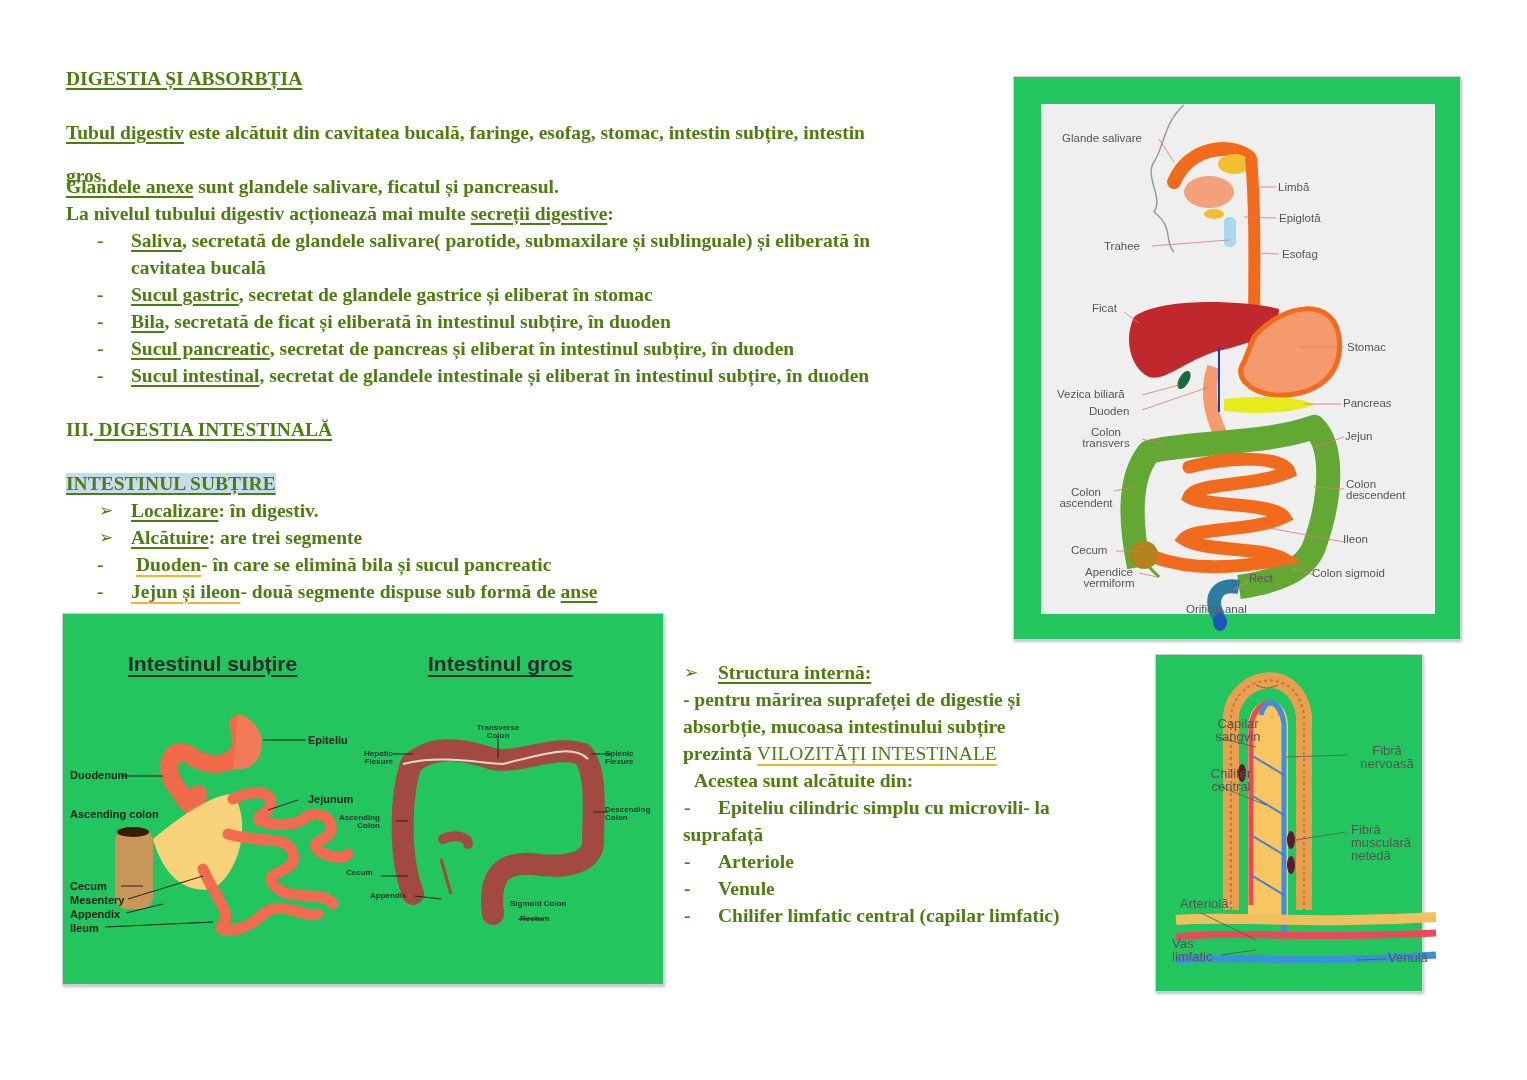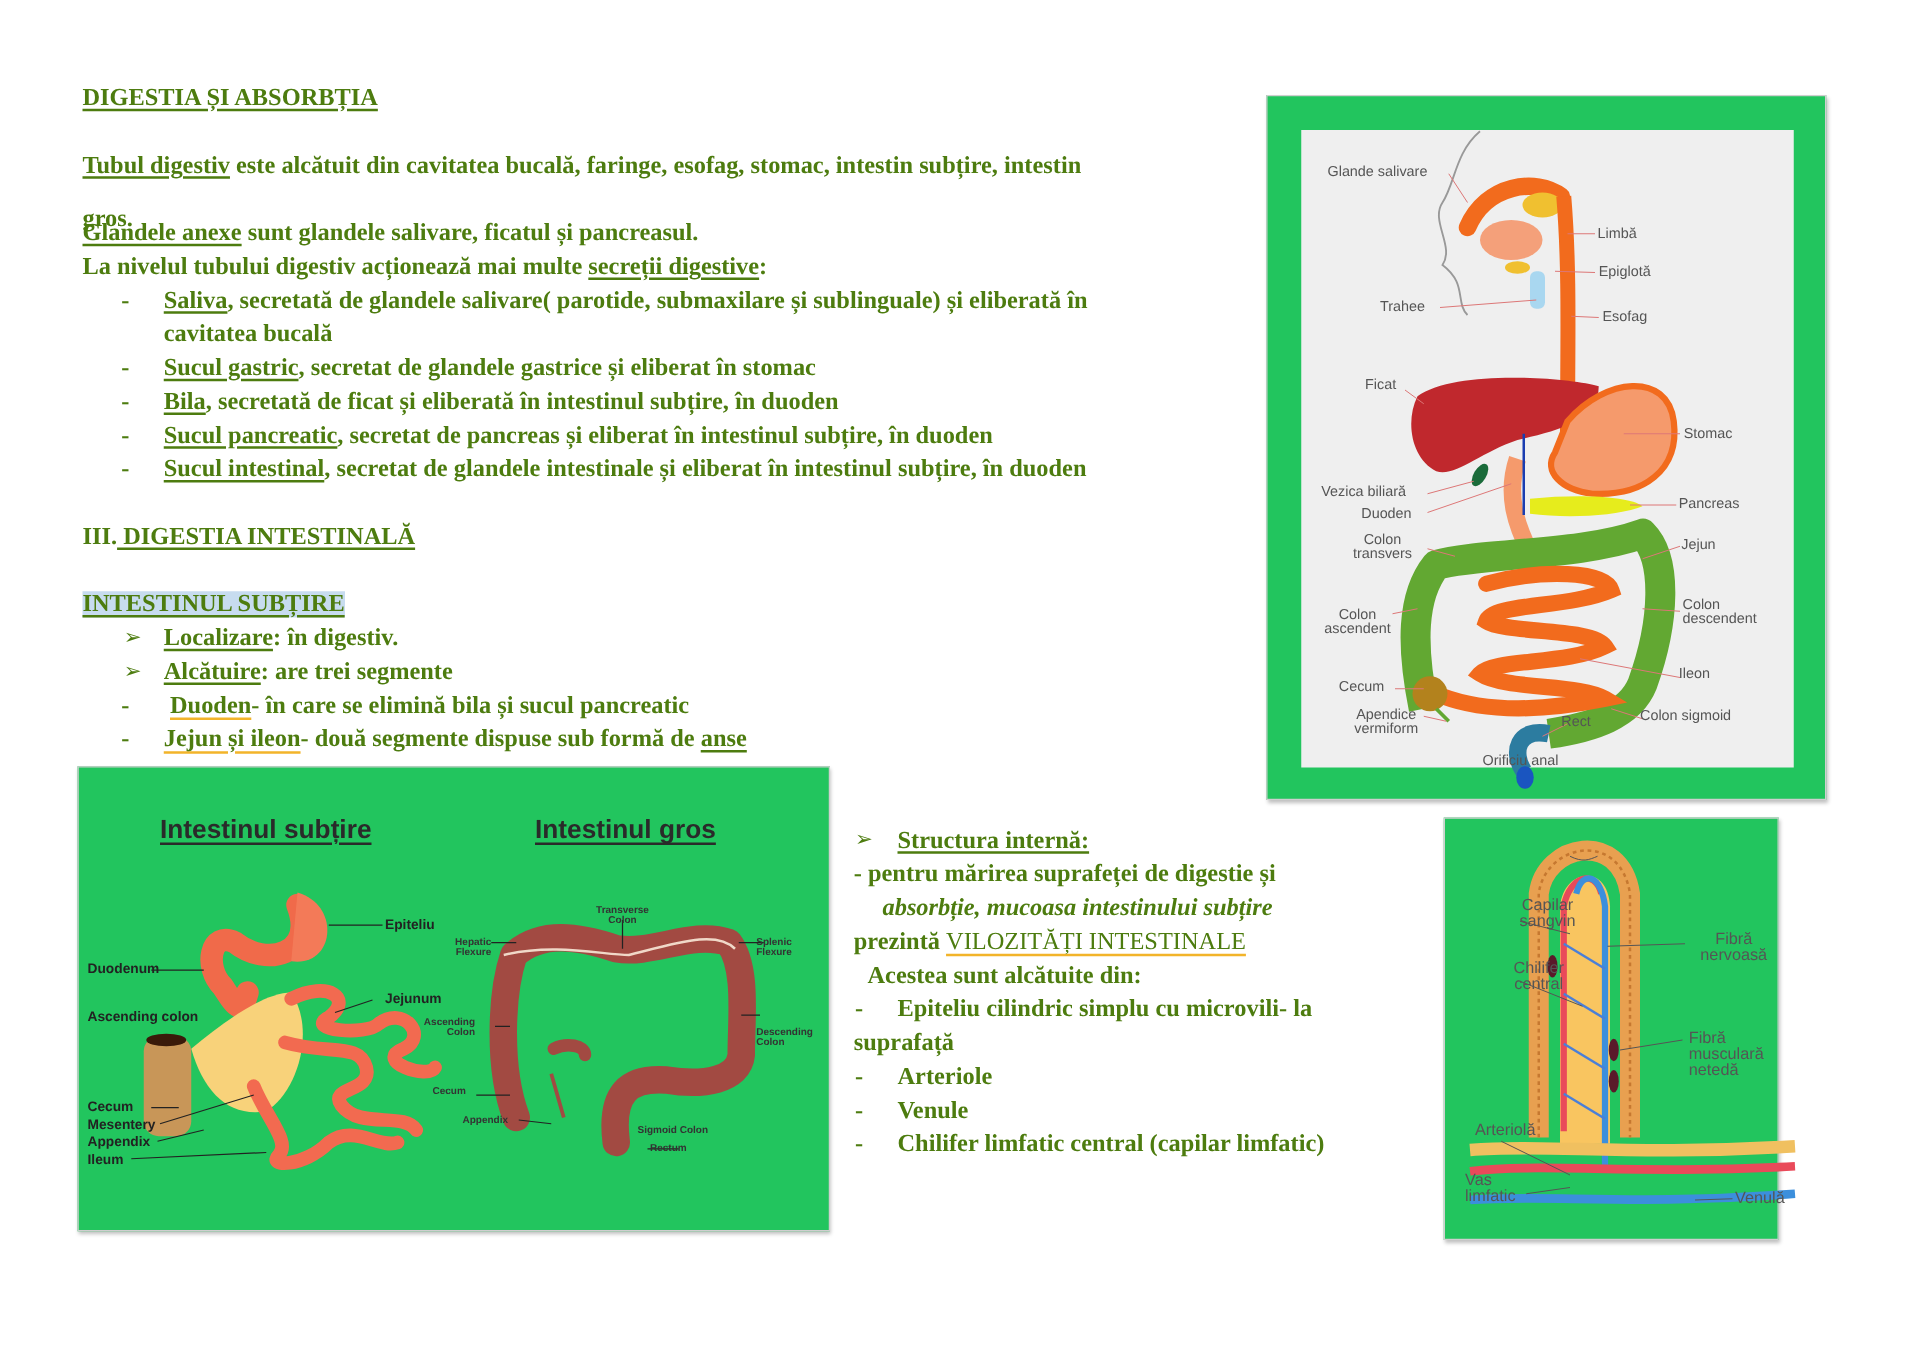--- a/index.html
+++ b/index.html
@@ -84,21 +84,21 @@
   <span class="uy">Duoden</span><span>- în care se elimină bila și sucul pancreatic</span>
 </div>
 <div class="txt" style="left:97px; top:578px;">-</div>
 <div class="txt" style="left:131px; top:578px;">
   <span class="uy">Jejun și ileon</span><span>- două segmente dispuse sub formă de </span><span class="u">anse</span>
 </div>
 
 <div class="txt arrow" style="left:684px; top:659px;">➢</div>
 <div class="txt u" style="left:718px; top:659px;">Structura internă:</div>
 <div class="txt" style="left:683px; top:686px;">- pentru mărirea suprafeței de digestie și</div>
-<div class="txt" style="left:706px; top:713px;font-style:italic;">absorbție, mucoasa intestinului subțire</div>
+<div class="txt" style="left:683px; top:713px;">absorbție, mucoasa intestinului subțire</div>
 <div class="txt" style="left:683px; top:740px;">
   <span>prezintă </span><span class="uy" style="font-weight:normal;">VILOZITĂȚI INTESTINALE</span>
 </div>
 <div class="txt" style="left:694px; top:767px;">Acestea sunt alcătuite din:</div>
 <div class="txt" style="left:684px; top:794px;">-</div>
 <div class="txt" style="left:718px; top:794px;text-align:center;">Epiteliu cilindric simplu cu microvili- la</div>
 <div class="txt" style="left:683px; top:821px;">suprafață</div>
 <div class="txt" style="left:684px; top:848px;">-</div>
 <div class="txt" style="left:718px; top:848px;">Arteriole</div>
 <div class="txt" style="left:684px; top:875px;">-</div>
@@ -236,21 +236,21 @@
   <div class="lbl-b" style="left:7px; top:195px;">Ascending colon</div>
   <div class="lbl-b" style="left:7px; top:267px;">Cecum</div>
   <div class="lbl-b" style="left:7px; top:281px;">Mesentery</div>
   <div class="lbl-b" style="left:7px; top:295px;">Appendix</div>
   <div class="lbl-b" style="left:7px; top:309px;">Ileum</div>
 
   <div class="lbl-s" style="left:405px; top:110px; width:60px; white-space:normal;">Transverse Colon</div>
   <div class="lbl-s" style="left:288px; top:136px; width:42px; white-space:normal; text-align:right;">Hepatic Flexure</div>
   <div class="lbl-s" style="left:542px; top:136px; width:42px; white-space:normal; text-align:left;">Splenic Flexure</div>
   <div class="lbl-s" style="left:262px; top:200px; width:55px; white-space:normal; text-align:right;">Ascending Colon</div>
-  <div class="lbl-s" style="left:542px; top:192px; width:60px; white-space:normal; text-align:left;margin-top:16px;">Descending Colon</div>
+  <div class="lbl-s" style="left:542px; top:192px; width:60px; white-space:normal; text-align:left;">Descending Colon</div>
   <div class="lbl-s" style="left:283px; top:255px;">Cecum</div>
   <div class="lbl-s" style="left:307px; top:278px;">Appendix</div>
   <div class="lbl-s" style="left:447px; top:286px;">Sigmoid Colon</div>
   <div class="lbl-s" style="left:457px; top:301px;">Rectum</div>
 </div>
 
 <div class="frame" style="left:1155px; top:654px; width:268px; height:338px;">
   <svg width="298" height="338">
 
     <path d="M75 255 L75 60 C80 20 140 8 148 60 L148 255" fill="none" stroke="#e8a050" stroke-width="16"></path>

